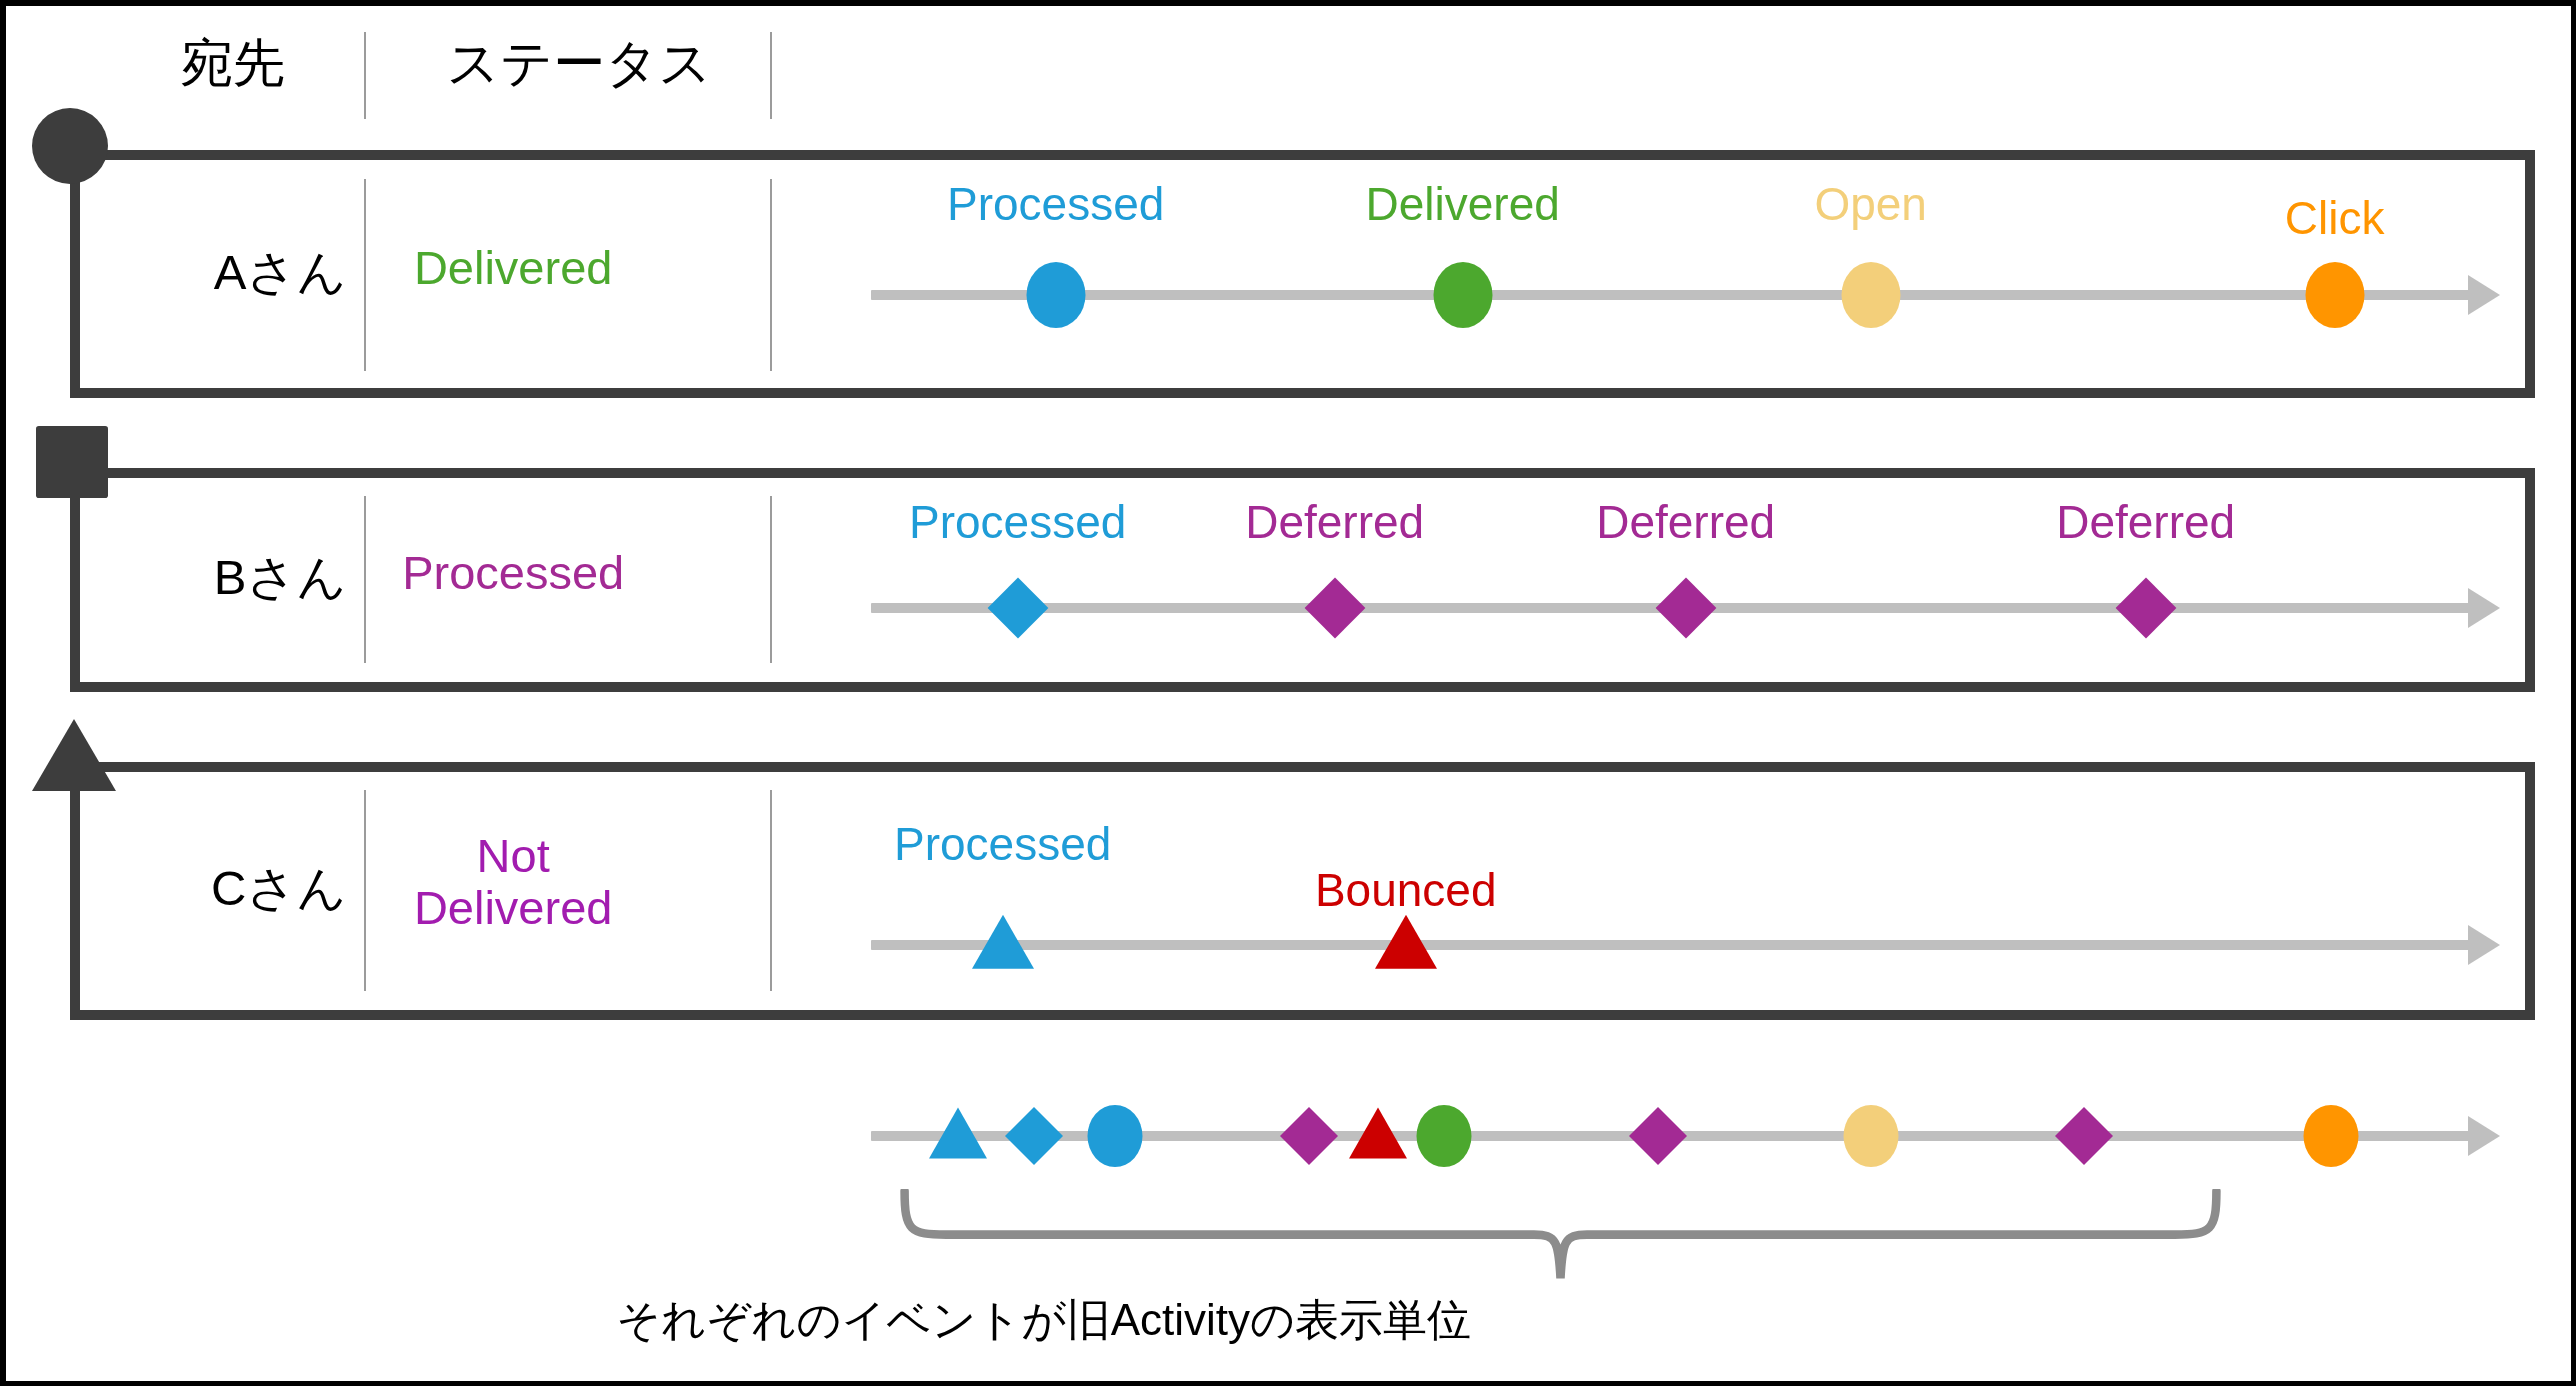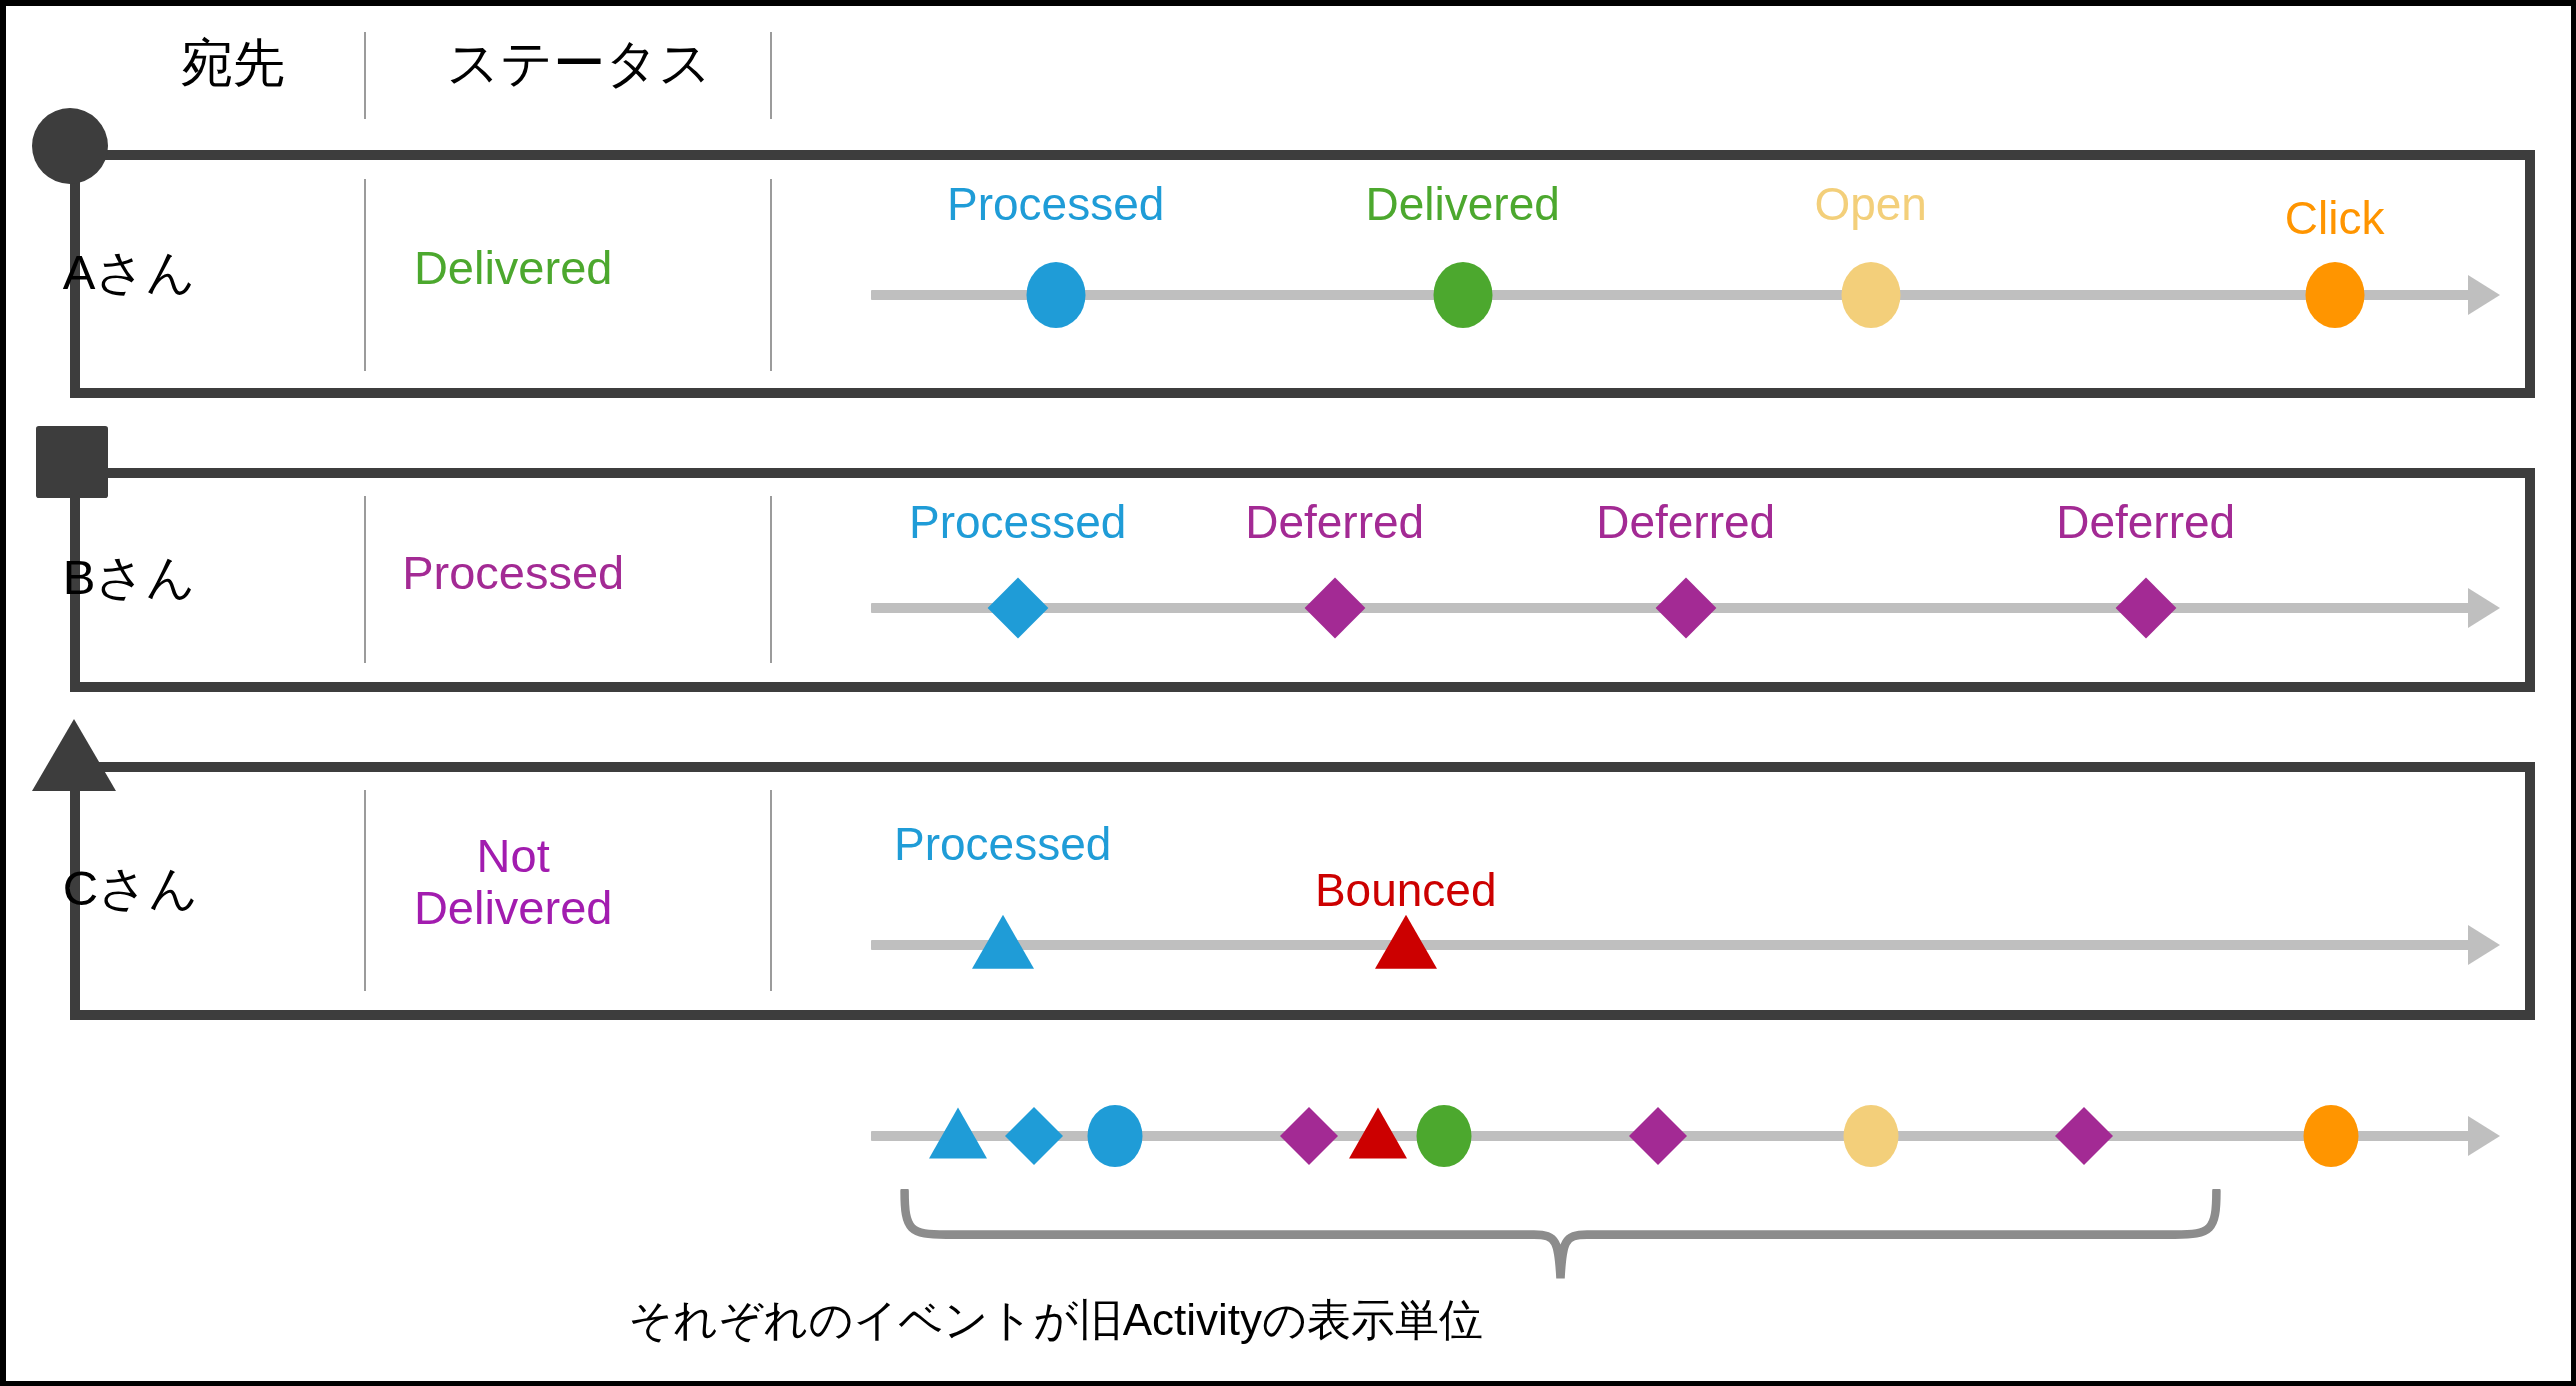--- a/index.html
+++ b/index.html
@@ -34,21 +34,21 @@
     background:#fff;
   }
   #row-a{top:144px;height:248px;}
   #row-b{top:462px;height:224px;}
   #row-c{top:756px;height:258px;}
 
   .col-div{position:absolute;width:2.8px;background:#9b9b9b;}
 
   .name-cell{
     position:absolute;left:57px;width:284px;
-    text-align:left;font-size:49px;color:#000;white-space:nowrap;
+    text-align:right;font-size:49px;color:#000;white-space:nowrap;
   }
   .status-cell{
     position:absolute;left:313px;width:389px;
     text-align:center;font-size:47px;white-space:nowrap;
     line-height:1.12;
   }
 
   
   .marker{position:absolute;background:#3d3d3d;}
   #marker-a{left:26.5px;top:102px;width:76px;height:76px;border-radius:50%;}
@@ -71,21 +71,21 @@
   }
 
   .shape{position:absolute;transform:translate(-50%,-50%);}
   .shape.circle{border-radius:50%;}
   .shape.diamond{transform:translate(-50%,-50%) rotate(45deg);}
   .shape.triangle{background:transparent !important;}
 
   
   #brace{position:absolute;left:891px;top:1183px;width:1327px;height:95px;}
   #caption{
-    position:absolute;left:12px;top:1285px;width:2076px;
+    position:absolute;left:0;top:1285px;width:2076px;
     text-align:center;font-size:44px;color:#000;white-space:nowrap;
   }
 </style>
 </head>
 <body>
 
 <div id="page">
 
   <div class="hdr hdr-text" id="hdr-dest">宛先</div>
   <div class="hdr-div" id="hdr-div1"></div>

